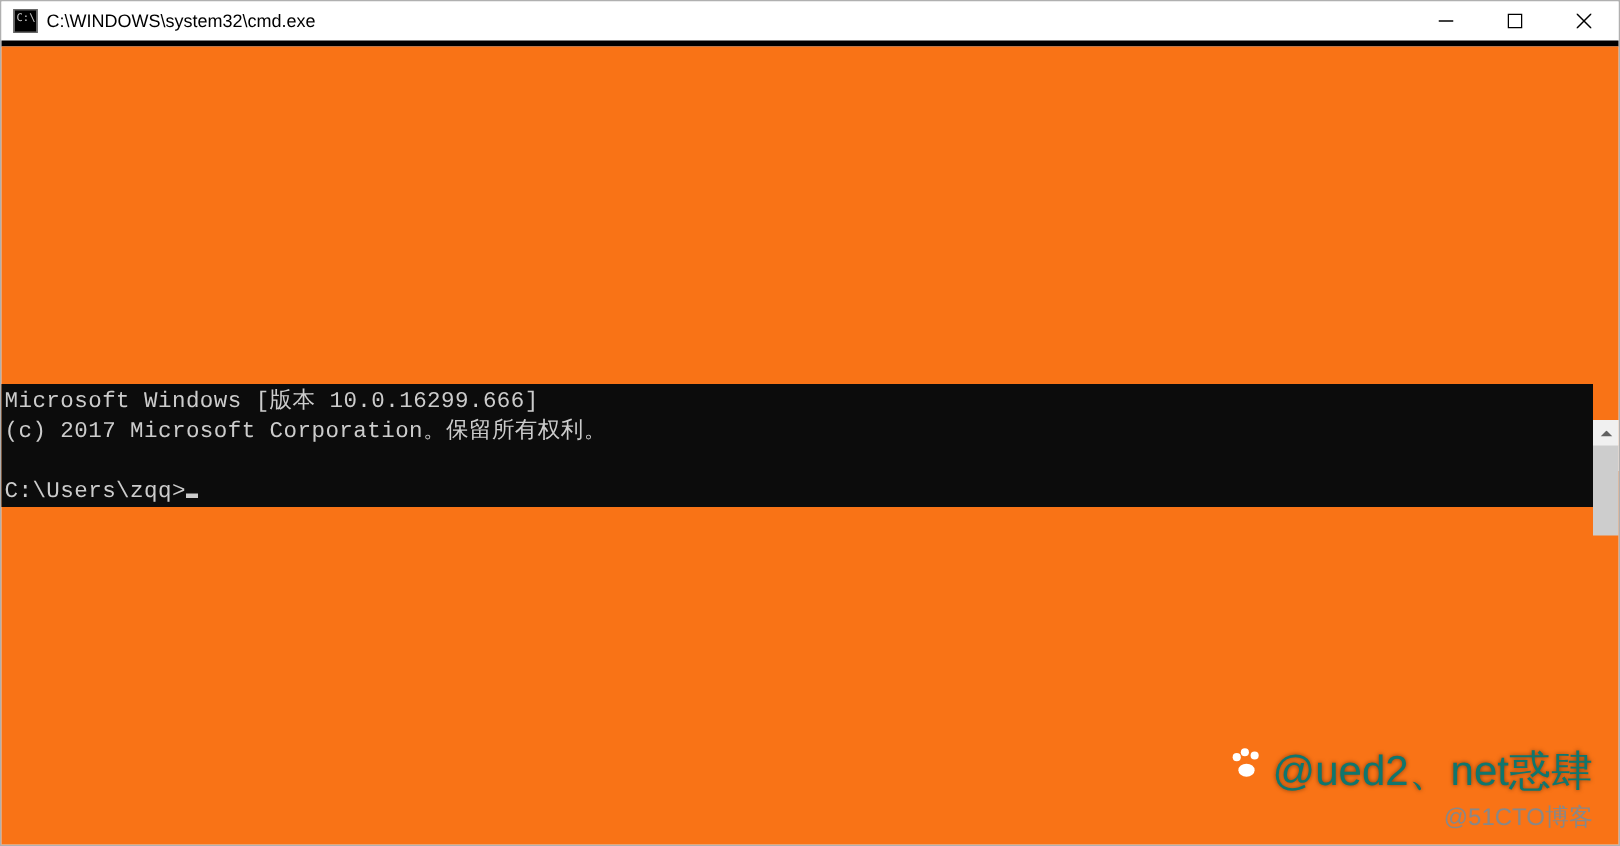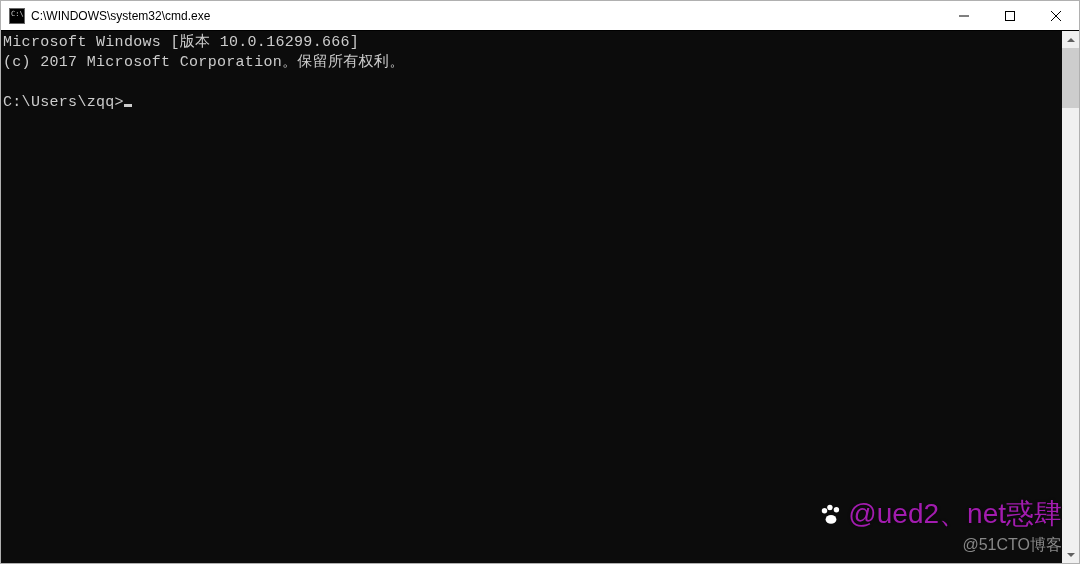--- a/index.html
+++ b/index.html
@@ -20,21 +20,21 @@
       height: 100%;
       display: flex;
       flex-direction: column;
       border: 1px solid #b0b0b0;
     }
     .titlebar {
       height: 30px;
       background: #ffffff;
       display: flex;
       align-items: center;
-      border-bottom: 1px solid #000000;
+      border-bottom: 4px solid #000000;
       user-select: none;
     }
     .titlebar-icon {
       width: 16px;
       height: 16px;
       margin-left: 8px;
       margin-right: 6px;
       display: flex;
       align-items: center;
       justify-content: center;
@@ -72,20 +72,21 @@
     }
     .win-btn svg {
       width: 10px;
       height: 10px;
     }
     .console-area {
       flex: 1;
       display: flex;
       background: #f97316;
       min-height: 0;
+      align-items: center;
     }
     .console {
       flex: 1;
       background: #0c0c0c;
       color: #cccccc;
       font-family: Consolas, "Courier New", monospace;
       font-size: 15px;
       line-height: 20px;
       padding: 2px 0 0 2px;
       white-space: pre;
@@ -138,23 +139,23 @@
       position: absolute;
       bottom: 8px;
       right: 18px;
       display: flex;
       flex-direction: column;
       align-items: flex-end;
       pointer-events: none;
     }
     .watermark-main {
       display: flex;
-      align-items: flex-end;
+      align-items: flex-start;
       gap: 4px;
-      color: #a21caf;
+      color: #0f766e;
       font-size: 28px;
       font-family: "Microsoft YaHei", Arial, sans-serif;
       text-shadow: 0 0 3px rgba(0,0,0,0.5);
     }
     .paw-icon {
       font-size: 24px;
       color: #ffffff;
     }
     .watermark-sub {
       color: #888888;

